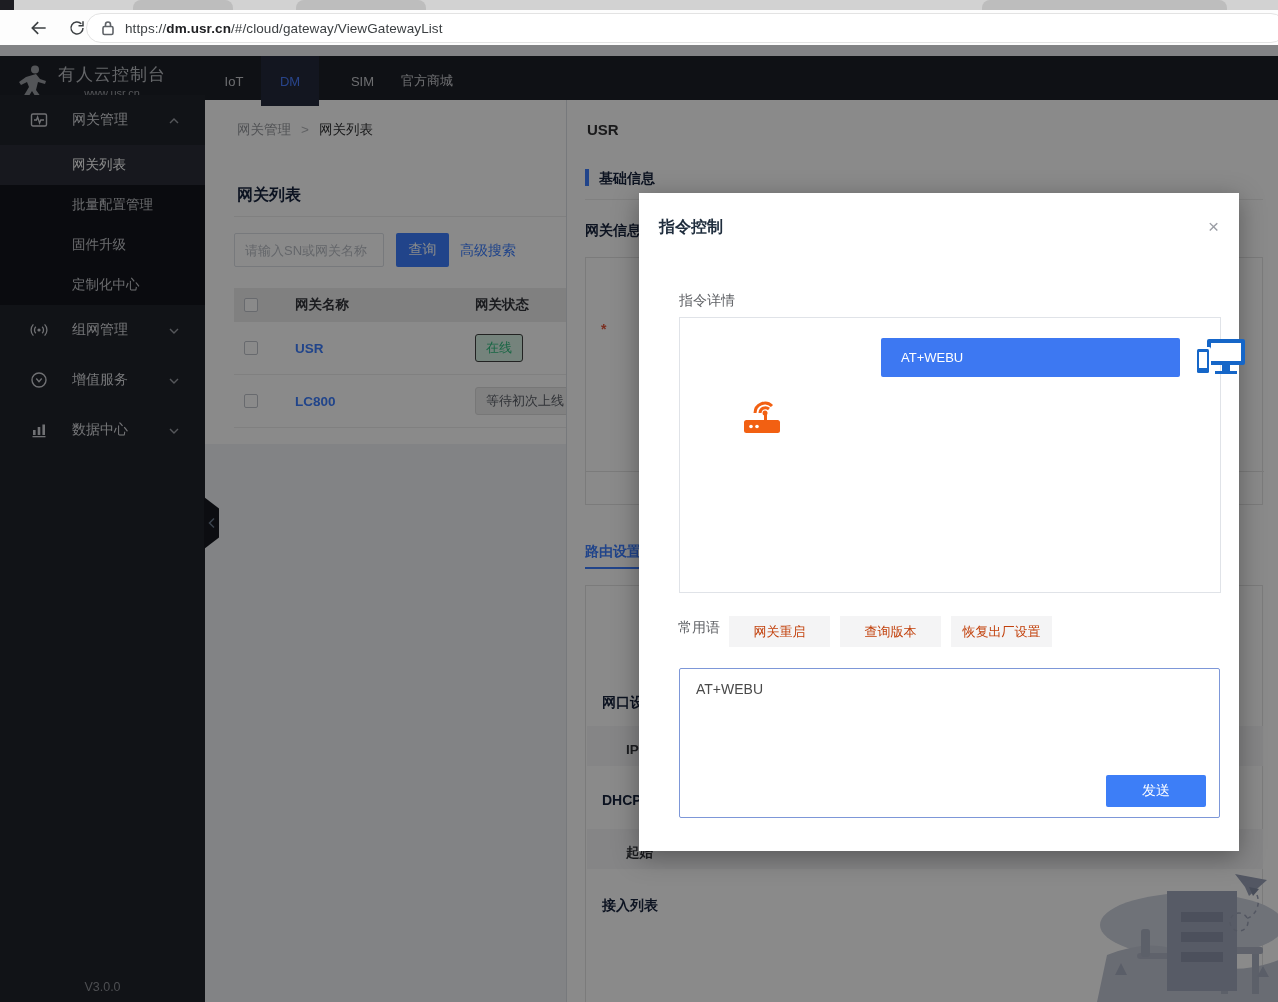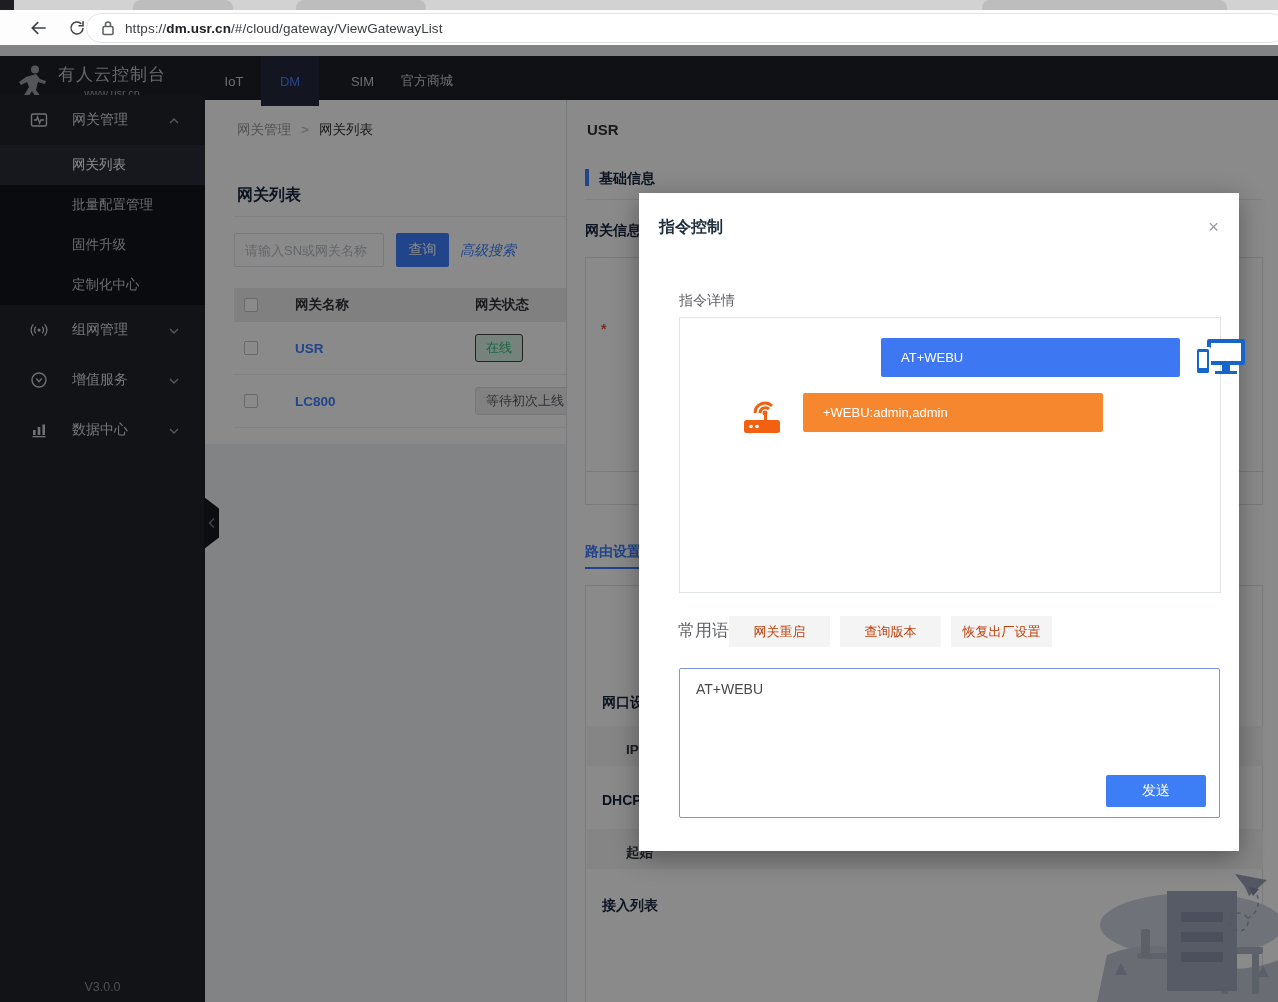--- a/index.html
+++ b/index.html
@@ -42,21 +42,21 @@
   
   #card{left:204px;top:95px;width:496px;height:349px;background:#fff;z-index:1;}
   #breadcrumb{position:absolute;left:33px;top:26px;font-size:13.5px;color:#97999e;}
   #breadcrumb .cur{color:#303133;}
   #breadcrumb .sep{margin:0 10px;color:#b2b4b8;}
   #list-title{position:absolute;left:33px;top:90px;font-size:16px;font-weight:700;color:#17233d;}
   #card-divider{position:absolute;left:30px;top:121px;width:440px;height:1px;background:#ececec;}
   #search-input{position:absolute;left:30px;top:138px;width:150px;height:34px;border:1px solid #dcdfe6;border-radius:2px;padding:0 10px;font-size:13px;color:#333;}
   #search-input::placeholder{color:#b9bdc4;}
   #search-btn{position:absolute;left:192px;top:138px;width:53px;height:34px;background:#3d7fff;color:#fff;border:none;border-radius:2px;font-size:14px;cursor:pointer;}
-  #adv-search{position:absolute;left:256px;top:147px;font-size:14px;color:#3d7fff;cursor:pointer;font-style:italic;}
+  #adv-search{position:absolute;left:256px;top:147px;font-size:14px;color:#3d7fff;cursor:pointer;}
   .thead{position:absolute;left:30px;top:193px;width:466px;height:34px;background:#ececec;display:flex;align-items:center;font-size:13.5px;font-weight:700;color:#32343a;}
   .trow{position:absolute;left:30px;width:466px;height:53px;display:flex;align-items:center;font-size:13.5px;border-bottom:1px solid #ececec;}
   .col-chk{position:absolute;left:10px;width:14px;height:14px;border:1px solid #c0c4cc;border-radius:2px;background:#fff;}
   .col-name{position:absolute;left:61px;}
   .col-status{position:absolute;left:241px;}
   .g-link{color:#3d7fff;font-weight:600;cursor:pointer;}
   .badge{display:inline-block;padding:4px 10px;border-radius:3px;font-size:13px;font-weight:400;}
   .badge.online{background:#d9f2e5;color:#2fbd7f;border:1px solid #404040;}
   .badge.waiting{background:#efefef;color:#5a5e66;border:1px solid #dcdcdc;white-space:nowrap;}
 
@@ -81,21 +81,21 @@
   #overlay{left:0;top:45px;width:1278px;height:957px;background:rgba(0,0,0,.46);z-index:50;}
   #modal{left:639px;top:193px;width:600px;height:658px;background:#fff;z-index:60;box-shadow:0 6px 24px rgba(0,0,0,.35);}
   #m-title{position:absolute;left:20px;top:24px;font-size:16px;font-weight:700;color:#1f2d3d;}
   #m-close{position:absolute;right:20px;top:24px;font-size:19px;color:#9b9ea5;line-height:1;cursor:pointer;}
   #m-detail-lbl{position:absolute;left:40px;top:99px;font-size:14px;color:#606266;}
   #m-chatbox{position:absolute;left:40px;top:124px;width:542px;height:276px;border:1px solid #e0e3e8;background:#fff;}
   #bub-blue{position:absolute;left:201px;top:20px;width:299px;height:39px;background:#3d78f2;color:#fff;font-size:13px;display:flex;align-items:center;padding-left:20px;border-radius:2px;}
   #bub-orange{position:absolute;left:123px;top:75px;width:300px;height:39px;background:#f7872e;color:#fff;font-size:13px;display:flex;align-items:center;padding-left:20px;border-radius:2px;}
   #ico-computer{position:absolute;left:515px;top:21px;width:50px;height:38px;}
   #ico-router{position:absolute;left:61px;top:77px;width:42px;height:40px;}
-  #m-quick-lbl{position:absolute;left:39px;top:426px;font-size:17px;color:#606266;}
+  #m-quick-lbl{position:absolute;left:39px;top:426px;font-size:14px;color:#606266;}
   .quick-btn{position:absolute;top:423px;width:101px;height:31px;background:#f4f4f5;border:none;color:#c2410c;font-size:13px;cursor:pointer;}
   #m-input-wrap{position:absolute;left:40px;top:475px;width:541px;height:150px;border:1px solid #7d97d8;border-radius:2px;background:#fff;}
   #m-textarea{position:absolute;left:0;top:0;width:100%;height:100%;border:none;outline:none;resize:none;padding:12px 16px;font-size:14px;color:#4a4a4a;background:transparent;}
   #m-send{position:absolute;right:13px;bottom:10px;width:100px;height:32px;background:#3d7ef7;color:#fff;border:none;border-radius:2px;font-size:14px;cursor:pointer;}
 </style>
 </head>
 <body>
 
 <div id="screen">
 
@@ -332,23 +332,20 @@
         <svg width="42" height="40" viewBox="0 0 42 40">
           <path d="M14 18a10 10 0 0 1 17-7" fill="none" stroke="#f26012" stroke-width="3"></path>
           <path d="M19 18a5.5 5.5 0 0 1 9-4" fill="none" stroke="#f26012" stroke-width="3"></path>
           <circle cx="24" cy="18" r="2.5" fill="#f26012"></circle>
           <rect x="23" y="18" width="3" height="9" fill="#f26012"></rect>
           <rect x="3" y="25" width="36" height="13" rx="2.5" fill="#f26012"></rect>
           <circle cx="10" cy="31.5" r="1.8" fill="#fff"></circle>
           <circle cx="16" cy="31.5" r="1.8" fill="#fff"></circle>
         </svg>
       </span>
-      <div id="bub-orange">
-          <span>+WEBU:admin,admin</span>
-        </div>
     </div>
 
     <div id="m-quick-lbl">常用语</div>
     <button class="quick-btn" style="left:90px;">网关重启</button>
     <button class="quick-btn" style="left:201px;">查询版本</button>
     <button class="quick-btn" style="left:312px;">恢复出厂设置</button>
 
     <div id="m-input-wrap">
       <textarea id="m-textarea" style="">AT+WEBU</textarea>
       <button id="m-send">发送</button>

